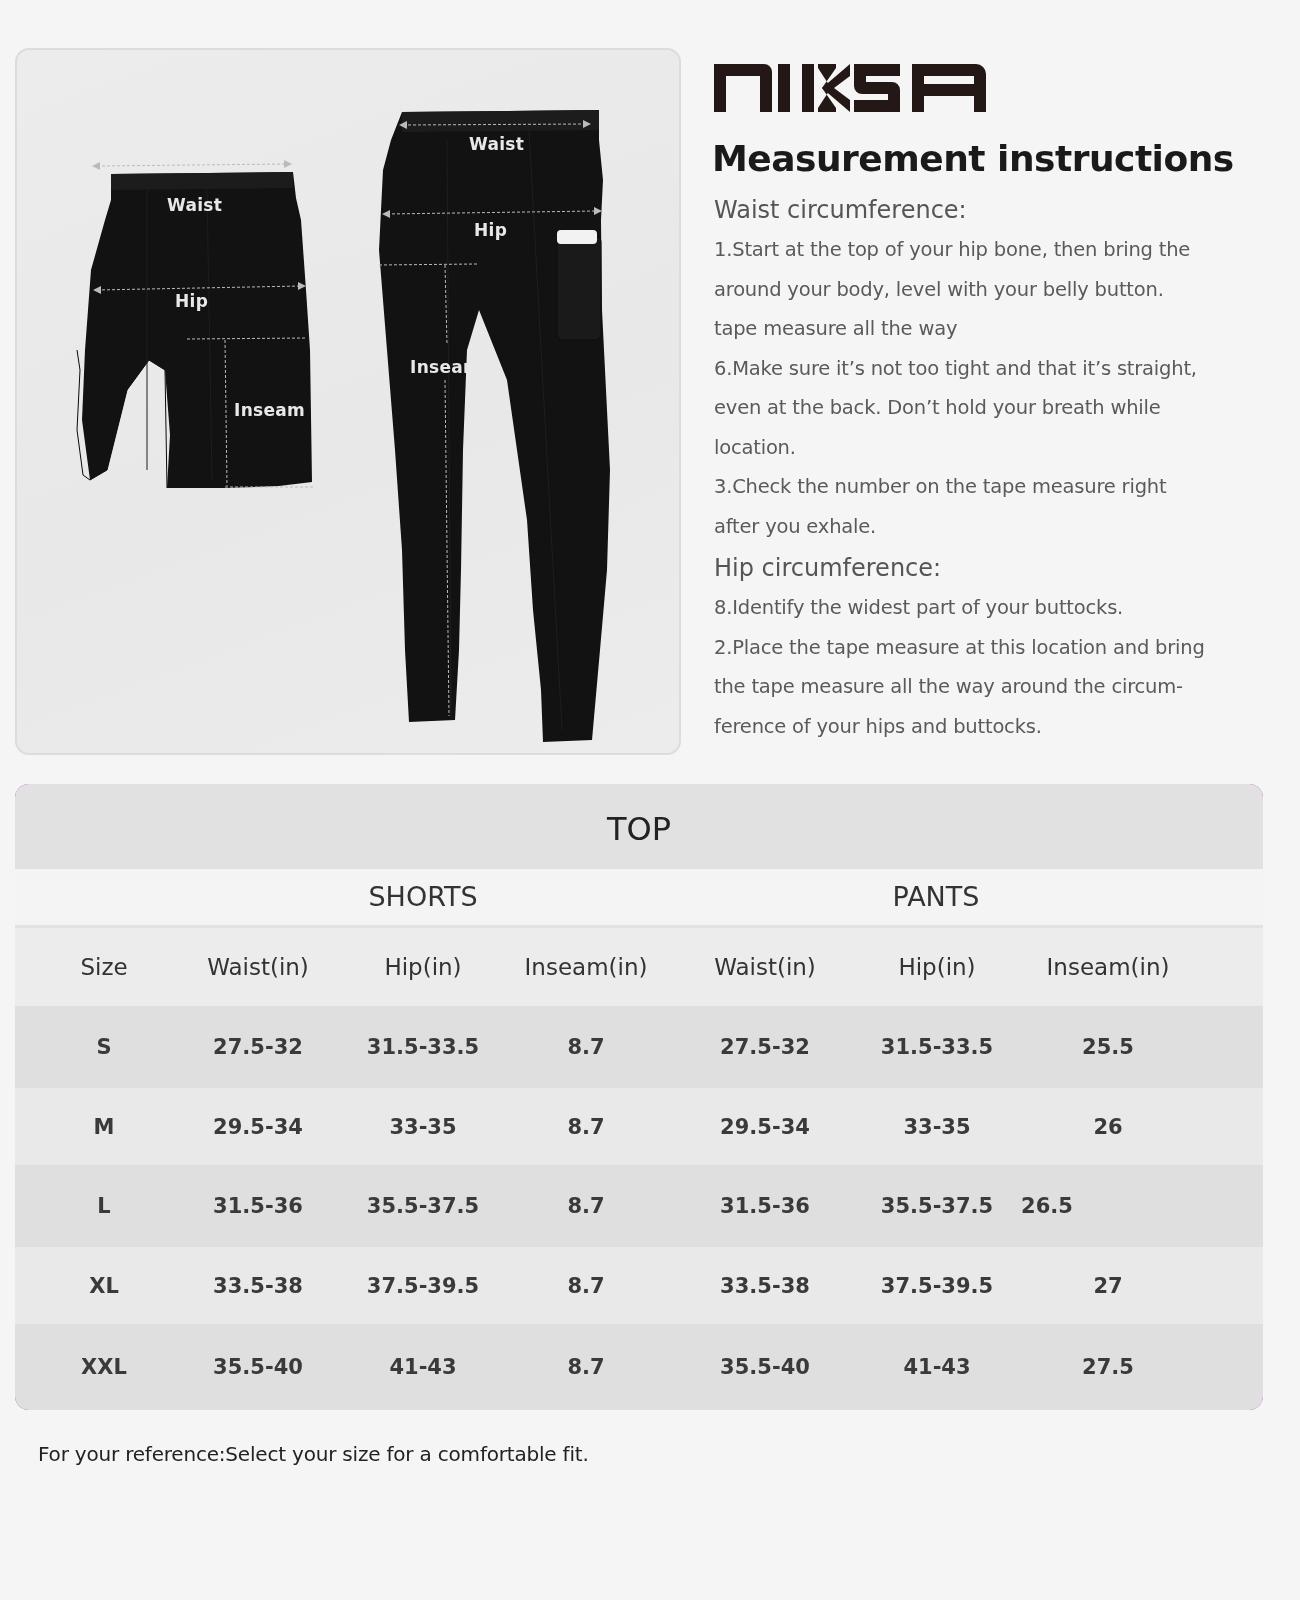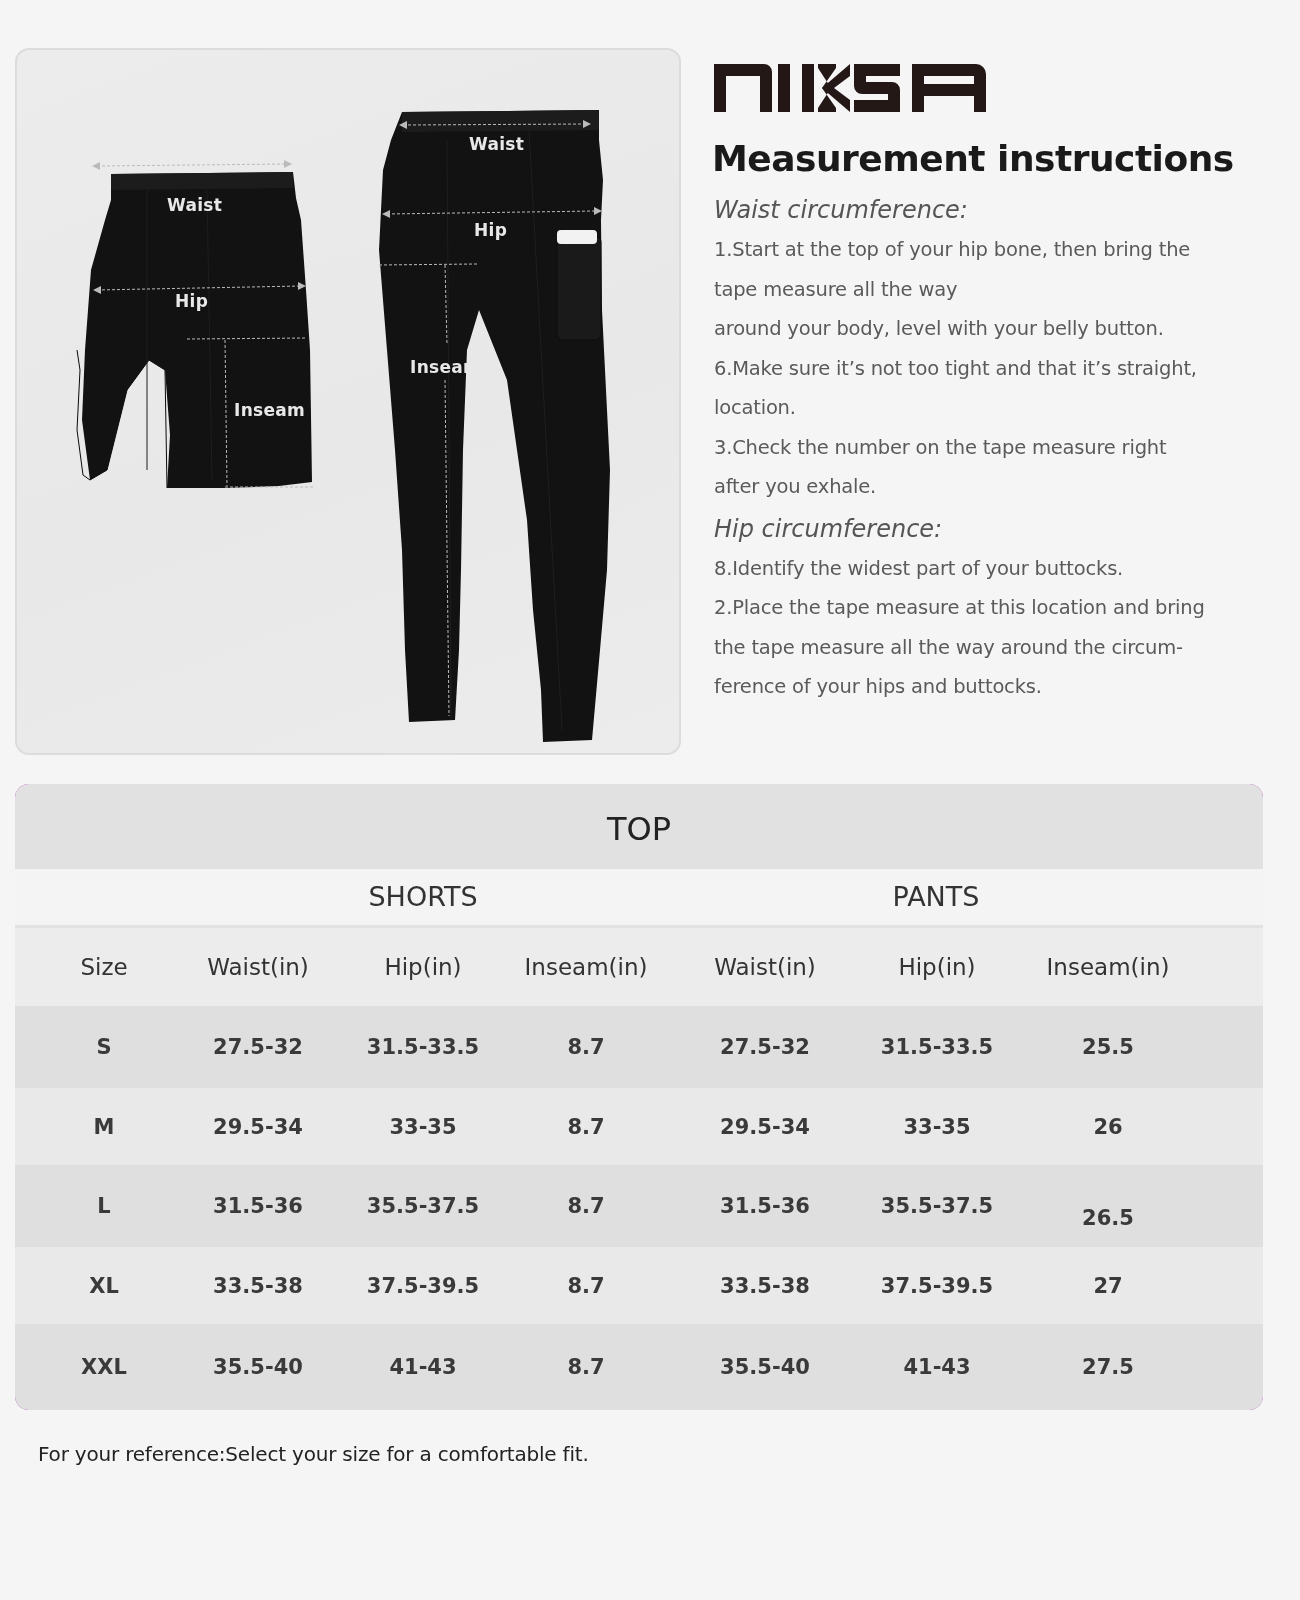--- a/index.html
+++ b/index.html
@@ -18,21 +18,21 @@
       letter-spacing: 0.3px; font-family: "DejaVu Sans", sans-serif;
     }
 
     
     .logo { position: absolute; left: 714px; top: 64px; width: 272px; height: 48px; }
     .title {
       position: absolute; left: 712px; top: 138px; font-size: 36px; font-weight: bold;
       color: #1a1a1a; letter-spacing: -0.5px; font-family: "DejaVu Sans", sans-serif;
     }
     .instructions { position: absolute; left: 714px; top: 190px; width: 540px; }
-    .instr-heading { font-size: 24px; color: #555; line-height: 40px; font-family: "DejaVu Sans", sans-serif; font-style: italic; }
+    .instr-heading { font-size: 24px; color: #555; line-height: 40px; font-family: "DejaVu Sans", sans-serif; }
     .instr-line { font-size: 19.5px; color: #5a5a5a; line-height: 39.5px; white-space: nowrap; letter-spacing: -0.2px; }
     .instr-heading + .instr-line { margin-top: 0; }
 
     
     .size-table {
       position: absolute; left: 15px; top: 784px; width: 1248px; height: 626px;
       border-radius: 14px; overflow: hidden; background: #a21caf;
     }
     .row-top { position: absolute; left: 0; top: 0; width: 100%; height: 85px; background: #e1e1e1; }
     .row-top span {
@@ -124,23 +124,24 @@
     <path d="M198,0 H262 A10,10 0 0 1 272,10 V48 H260 V32 H210 V48 H198 Z M210,12 V20 H260 V12 Z"></path>
     <rect x="188" y="12" width="0" height="0"></rect>
   </g>
 </svg>
 
 <div class="title">Measurement instructions</div>
 
 <div class="instructions">
   <div class="instr-heading">Waist circumference:</div>
   <div class="instr-line">1.Start at the top of your hip bone, then bring the</div>
+  <div class="instr-line">around your body, level with your belly button.</div>
   <div class="instr-line">tape measure all the way</div>
-  <div class="instr-line">around your body, level with your belly button.</div>
   <div class="instr-line">6.Make sure it’s not too tight and that it’s straight,</div>
+  <div class="instr-line">even at the back. Don’t hold your breath while</div>
   <div class="instr-line">location.</div>
   <div class="instr-line">3.Check the number on the tape measure right</div>
   <div class="instr-line">after you exhale.</div>
   <div class="instr-heading" style="margin-top:2px;">Hip circumference:</div>
   <div class="instr-line">8.Identify the widest part of your buttocks.</div>
   <div class="instr-line">2.Place the tape measure at this location and bring</div>
   <div class="instr-line">the tape measure all the way around the circum-</div>
   <div class="instr-line">ference of your hips and buttocks.</div>
 </div>
 
@@ -180,21 +181,21 @@
     <span class="cell" style="left:922px;">33-35</span>
     <span class="cell" style="left:1093px;text-align:right;">26</span>
   </div>
   <div class="row-data dark" style="top:381px;height:82px;">
     <span class="cell" style="left:89px;">L</span>
     <span class="cell" style="left:243px;">31.5-36</span>
     <span class="cell" style="left:408px;">35.5-37.5</span>
     <span class="cell" style="left:571px;">8.7</span>
     <span class="cell" style="left:750px;">31.5-36</span>
     <span class="cell" style="left:922px;">35.5-37.5</span>
-    <span class="cell" style="left:1093px;margin-top:12px;">26.5</span>
+    <span class="cell" style="left:1032px;">26.5</span>
   </div>
   <div class="row-data light" style="top:463px;height:77px;">
     <span class="cell" style="left:89px;">XL</span>
     <span class="cell" style="left:243px;">33.5-38</span>
     <span class="cell" style="left:408px;">37.5-39.5</span>
     <span class="cell" style="left:571px;">8.7</span>
     <span class="cell" style="left:750px;">33.5-38</span>
     <span class="cell" style="left:922px;">37.5-39.5</span>
     <span class="cell" style="left:1093px;">27</span>
   </div>

